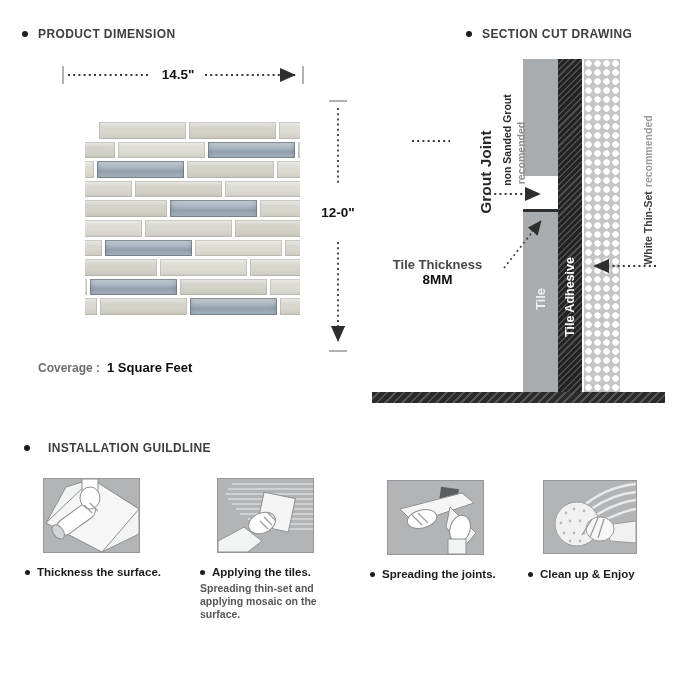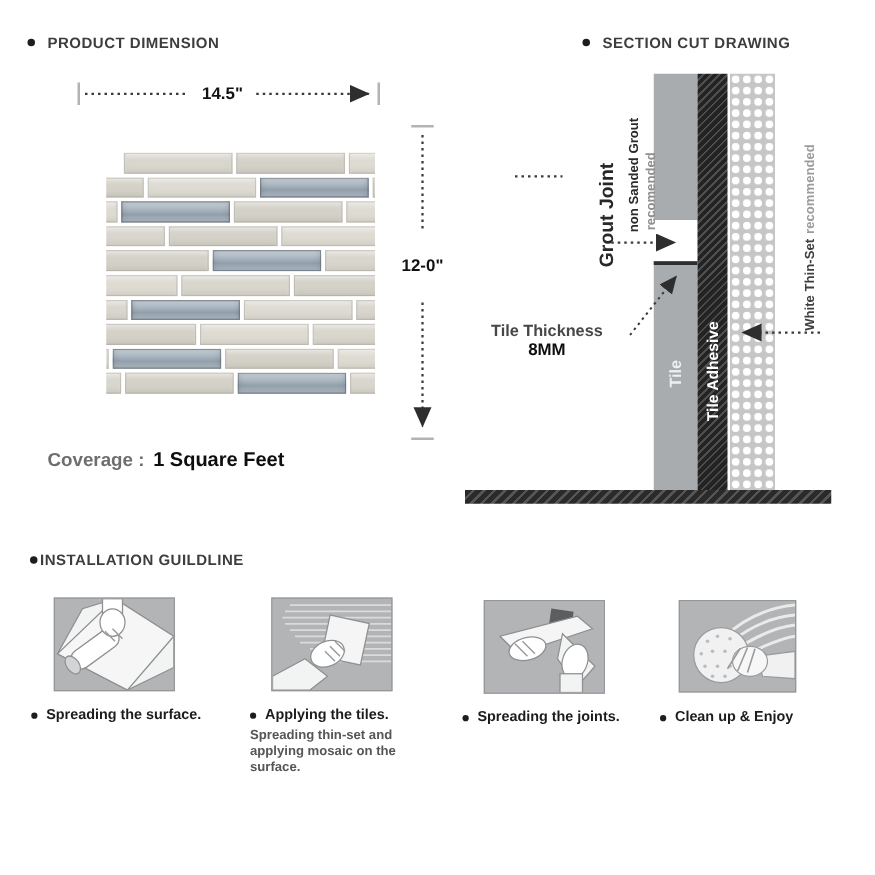--- a/index.html
+++ b/index.html
@@ -31,22 +31,22 @@
   .ttvalue{font-size:13.5px;color:#0f0f0f;}
   
   .step{position:absolute;top:478px;height:200px;}
   .thumb{display:block;border:1px solid #95979a;background:#b2b4b6;}
   .steptitle{position:absolute;top:88px;left:0;display:flex;align-items:center;gap:7px;
        font-weight:bold;font-size:11.5px;color:#1c1c1c;white-space:nowrap;}
   .stepdot{width:5px;height:5px;border-radius:50%;background:#1d1d1d;flex:0 0 auto;}
   .stepbody{position:absolute;top:104px;left:0;font-weight:bold;font-size:10.5px;color:#565656;
        line-height:13.2px;white-space:pre-line;}
   .coverage{position:absolute;left:38px;top:360px;display:flex;align-items:baseline;gap:7px;}
-  .coverage .lab{font-weight:bold;font-size:15px;color:#6e6e6e;}
-  .coverage .val{font-weight:bold;font-size:16px;color:#0e0e0e;}
+  .coverage .lab{font-weight:bold;font-size:12px;color:#6e6e6e;}
+  .coverage .val{font-weight:bold;font-size:13px;color:#0e0e0e;}
 </style>
 </head>
 <body>
 
 <div class="page">
 
   <span class="bullet" style="left:22px;top:31px;"></span>
   <div class="hdr" style="left:38px;top:27px;">PRODUCT DIMENSION</div>
 
   <div class="mosaic">
@@ -159,38 +159,38 @@
     <line x1="412" y1="141" x2="450" y2="141" stroke="#3a3a3a" stroke-width="1.8" stroke-dasharray="2 3.2"></line>
 
     <line x1="489" y1="194" x2="540" y2="194" stroke="#3a3a3a" stroke-width="1.8" stroke-dasharray="2 3.2" marker-end="url(#arr)"></line>
 
     <line x1="504" y1="268" x2="541" y2="221" stroke="#3a3a3a" stroke-width="1.6" stroke-dasharray="2 3.2" marker-end="url(#arr)"></line>
 
     <line x1="656" y1="266" x2="594" y2="266" stroke="#3a3a3a" stroke-width="1.8" stroke-dasharray="2 3.2" marker-end="url(#arr)"></line>
   </svg>
 
   <span class="bullet" style="left:24px;top:445px;"></span>
-  <div class="hdr" style="left:32px;top:441px;text-align:center;">INSTALLATION GUILDLINE</div>
+  <div class="hdr" style="left:48px;top:441px;text-align:center;">INSTALLATION GUILDLINE</div>
 
   <div class="step" style="left:25px;width:160px;">
     <svg class="thumb" style="margin-left:18px;" width="95" height="73" viewBox="0 0 95 73">
       <rect x="0" y="0" width="95" height="73" fill="#b2b4b6"></rect>
       <polygon points="48,0 95,30 95,55 58,73 2,44 22,8" fill="#f2f3f3" stroke="#8d8f91" stroke-width="1"></polygon>
       <polygon points="48,0 95,30 58,73 2,44" fill="#f6f6f6" stroke="#8d8f91" stroke-width="1"></polygon>
       <g transform="translate(32,40) rotate(-36)">
         <rect x="-22" y="-8" width="44" height="16" rx="8" fill="#ffffff" stroke="#8d8f91" stroke-width="1"></rect>
         <ellipse cx="-22" cy="0" rx="5" ry="8" fill="#d2d4d5" stroke="#8d8f91" stroke-width="1"></ellipse>
       </g>
       <rect x="38" y="0" width="16" height="12" fill="#ffffff" stroke="#8d8f91" stroke-width="1"></rect>
       <ellipse cx="46" cy="19" rx="10" ry="11" fill="#ffffff" stroke="#8d8f91" stroke-width="1"></ellipse>
       <path d="M40,26 L48,34 M46,24 L54,32" stroke="#9a9c9e" stroke-width="1.2" fill="none"></path>
     </svg>
     <div class="steptitle">
       <span class="stepdot"></span>
-      <span>Spreading the surface.</span>
+      <span>Thickness the surface.</span>
     </div>
   </div>
 
   <div class="step" style="left:200px;width:148px;">
     <svg class="thumb" style="margin-left:17px;" width="95" height="73" viewBox="0 0 95 73">
       <rect x="0" y="0" width="95" height="73" fill="#b2b4b6"></rect>
       <g stroke="#dadbdc" stroke-width="1.4">
         <line x1="14" y1="5" x2="95" y2="5"></line>
           <line x1="10" y1="10" x2="95" y2="10"></line>
         <line x1="8" y1="15" x2="95" y2="15"></line>

